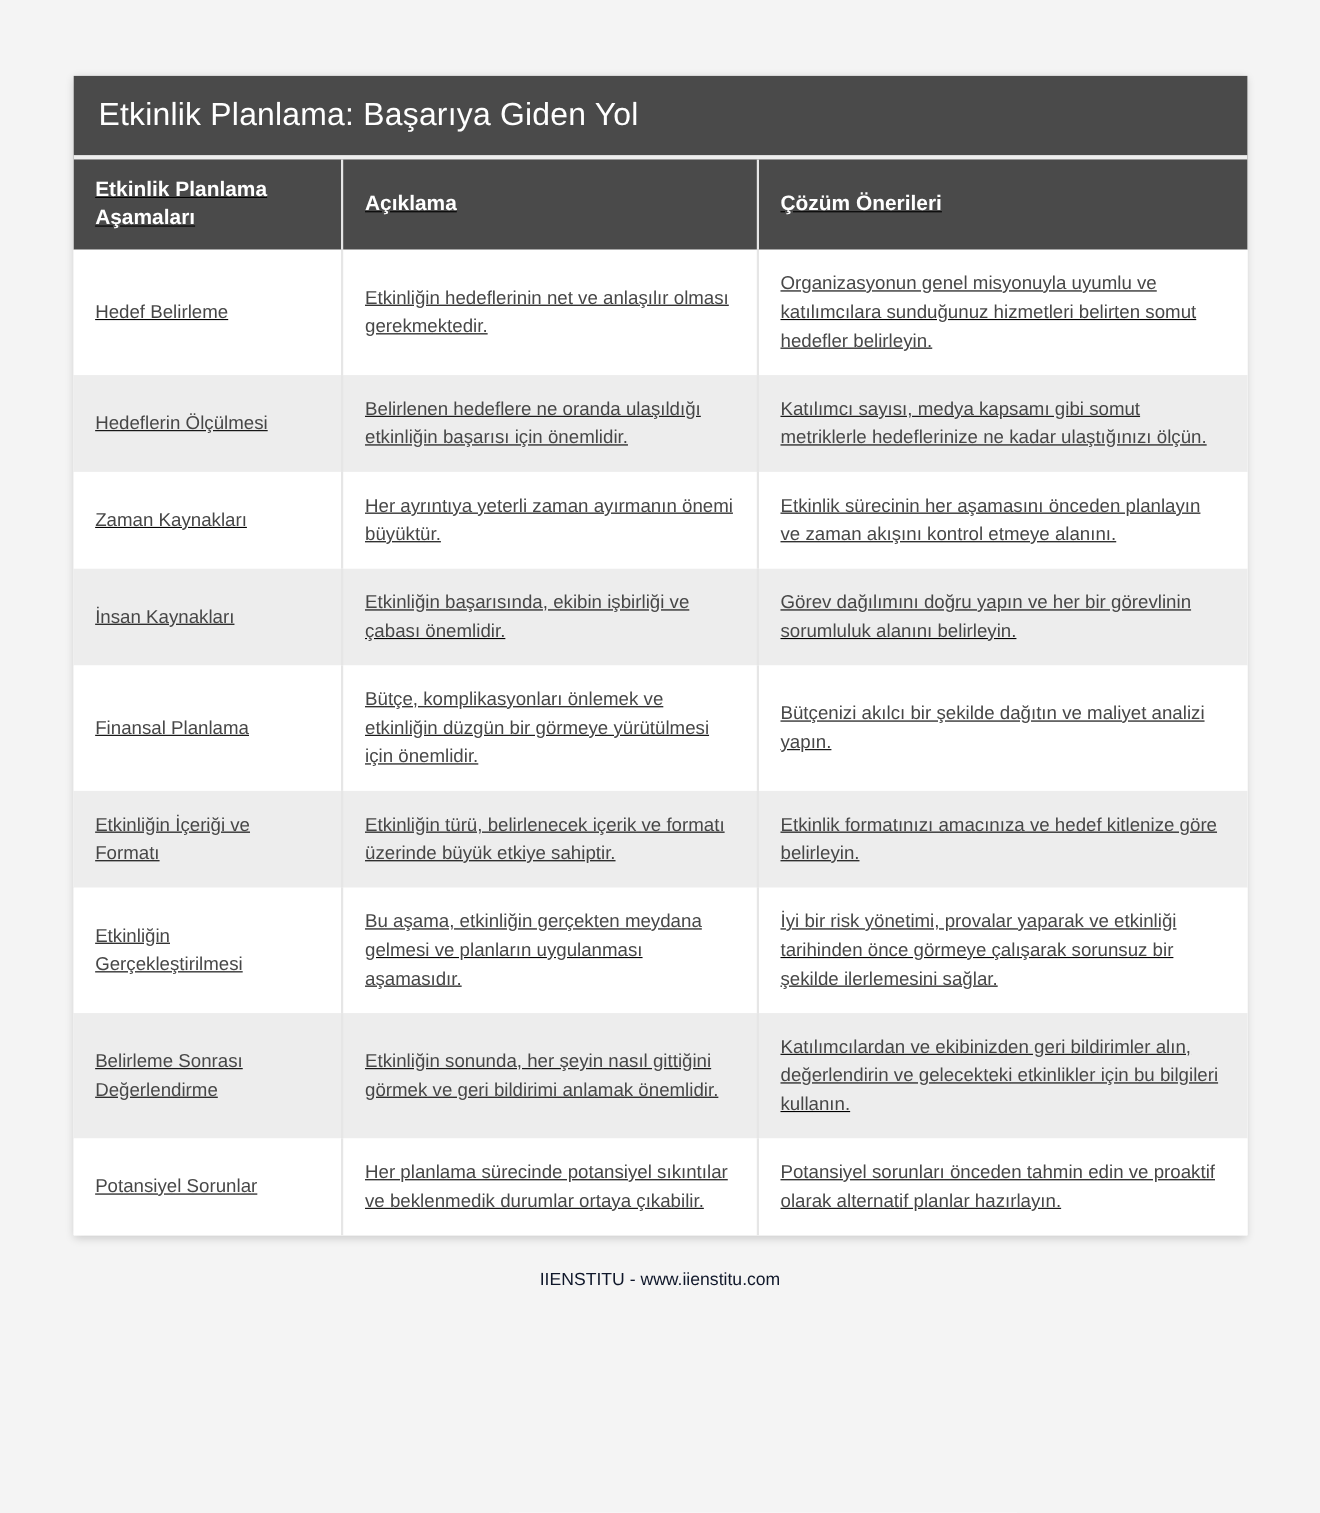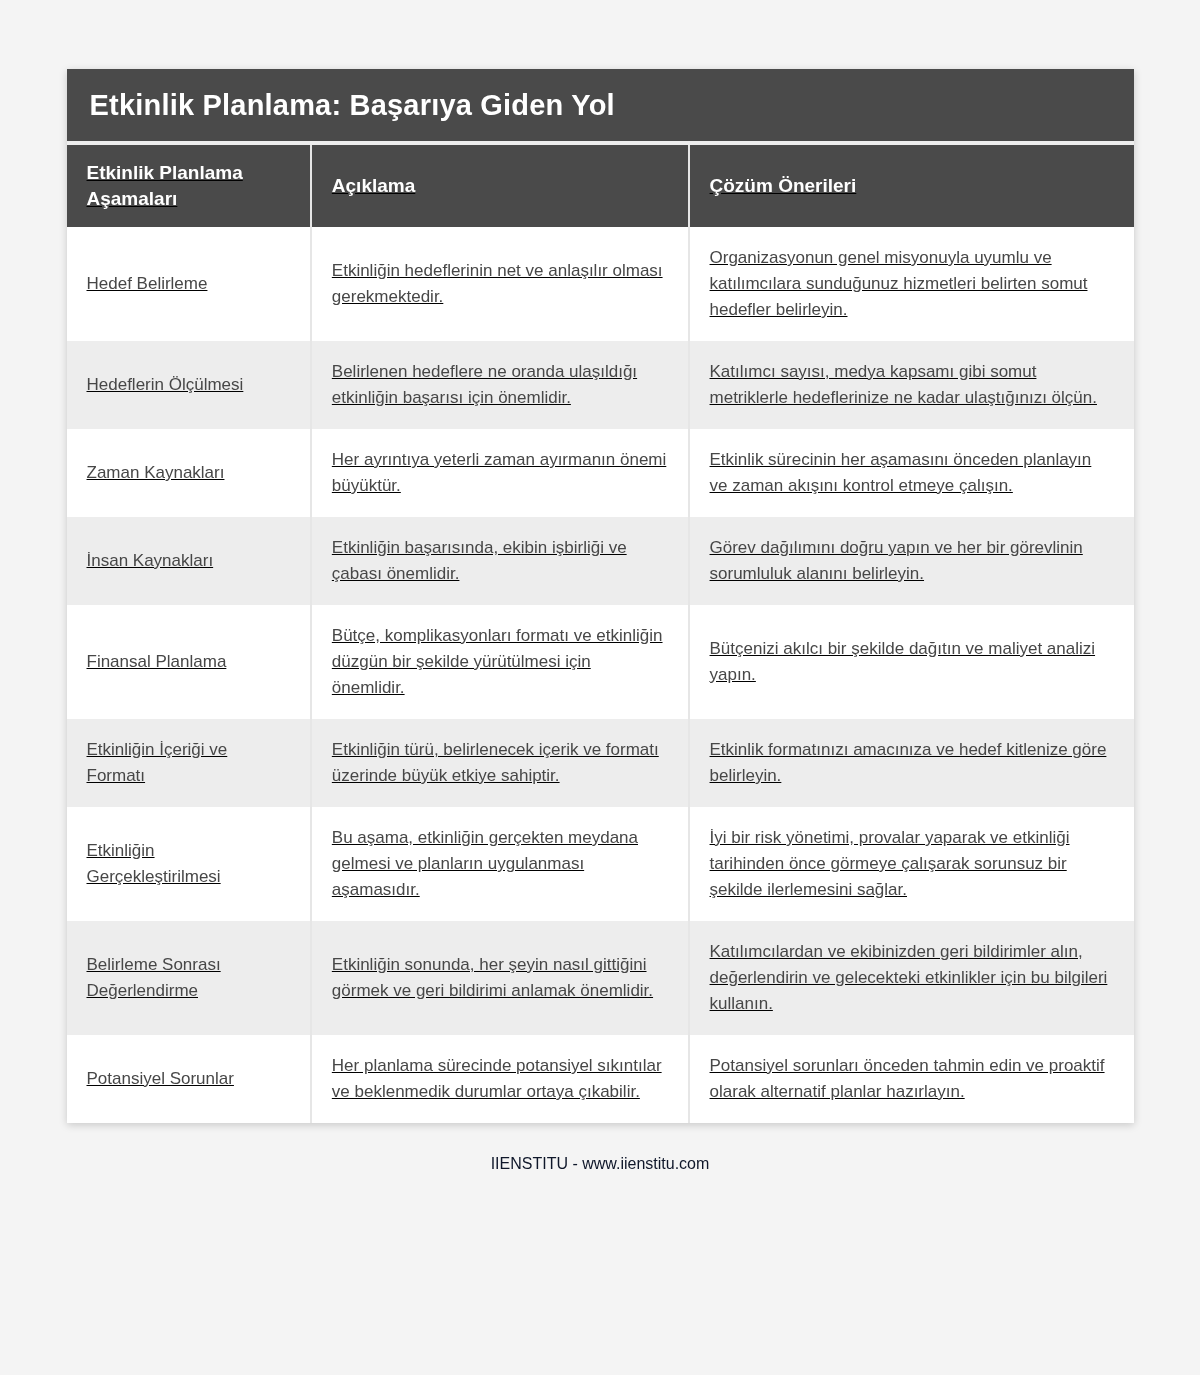--- a/index.html
+++ b/index.html
@@ -27,21 +27,21 @@
     height: 72px;
     display: flex;
     align-items: center;
     padding: 0 23px;
     border-bottom: 4px solid #eeeeee;
     box-sizing: content-box;
   }
   .title-bar .title-text {
     color: #ffffff;
     font-size: 29px;
-    font-weight: 700;
+    font-weight: 400;
     letter-spacing: 0.2px;
   }
   table.planning {
     width: 100%;
     border-collapse: collapse;
     table-layout: fixed;
     background: #ffffff;
     text-decoration: underline;
   }
   col.c1 { width: 22.9%; }
@@ -111,32 +111,32 @@
 
   <tr>
     <td>Hedeflerin Ölçülmesi</td>
     <td>Belirlenen hedeflere ne oranda ulaşıldığı etkinliğin başarısı için önemlidir.</td>
     <td>Katılımcı sayısı, medya kapsamı gibi somut metriklerle hedeflerinize ne kadar ulaştığınızı ölçün.</td>
   </tr>
 
   <tr>
     <td>Zaman Kaynakları</td>
     <td>Her ayrıntıya yeterli zaman ayırmanın önemi büyüktür.</td>
-    <td>Etkinlik sürecinin her aşamasını önceden planlayın ve zaman akışını kontrol etmeye çalışın.</td>
+    <td>Etkinlik sürecinin her aşamasını önceden planlayın ve zaman akışını kontrol etmeye alanını.</td>
   </tr>
 
   <tr>
     <td>İnsan Kaynakları</td>
     <td>Etkinliğin başarısında, ekibin işbirliği ve çabası önemlidir.</td>
     <td>Görev dağılımını doğru yapın ve her bir görevlinin sorumluluk alanını belirleyin.</td>
   </tr>
 
   <tr>
     <td>Finansal Planlama</td>
-    <td>Bütçe, komplikasyonları formatı ve etkinliğin düzgün bir şekilde yürütülmesi için önemlidir.</td>
+    <td>Bütçe, komplikasyonları önlemek ve etkinliğin düzgün bir görmeye yürütülmesi için önemlidir.</td>
     <td>Bütçenizi akılcı bir şekilde dağıtın ve maliyet analizi yapın.</td>
   </tr>
 
   <tr>
     <td>Etkinliğin İçeriği ve Formatı</td>
     <td>Etkinliğin türü, belirlenecek içerik ve formatı üzerinde büyük etkiye sahiptir.</td>
     <td>Etkinlik formatınızı amacınıza ve hedef kitlenize göre belirleyin.</td>
   </tr>
 
   <tr>

